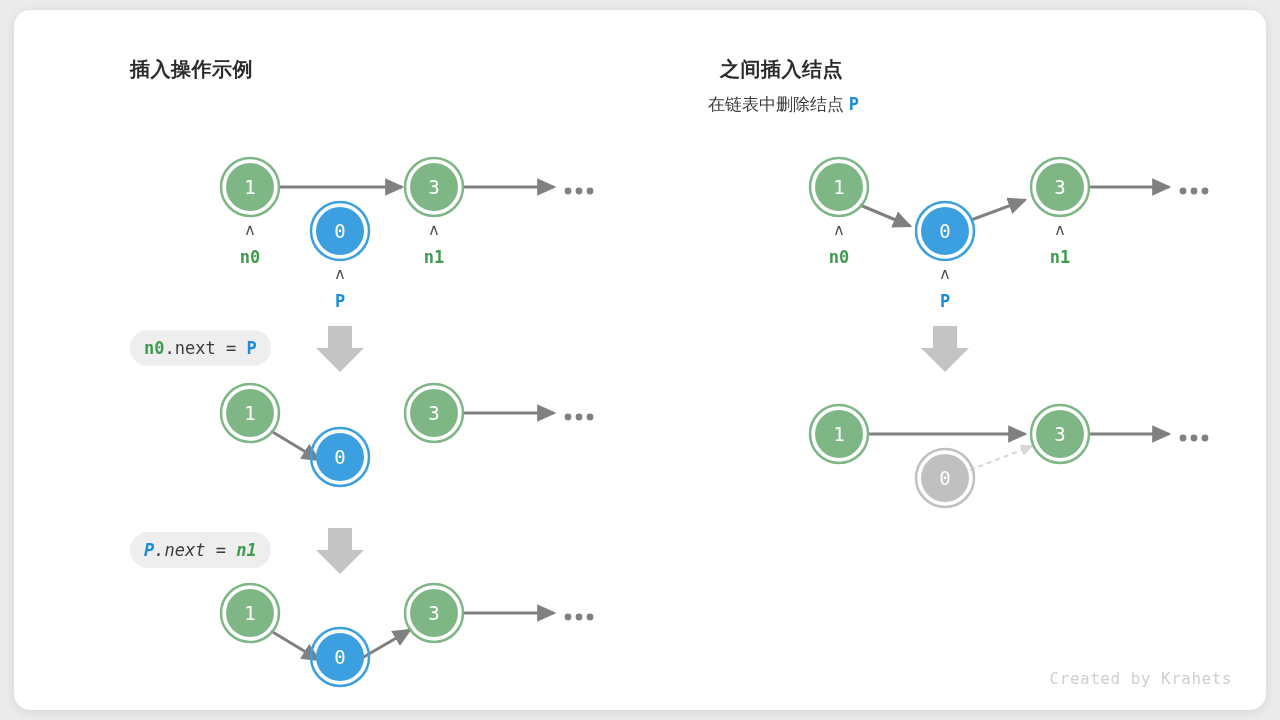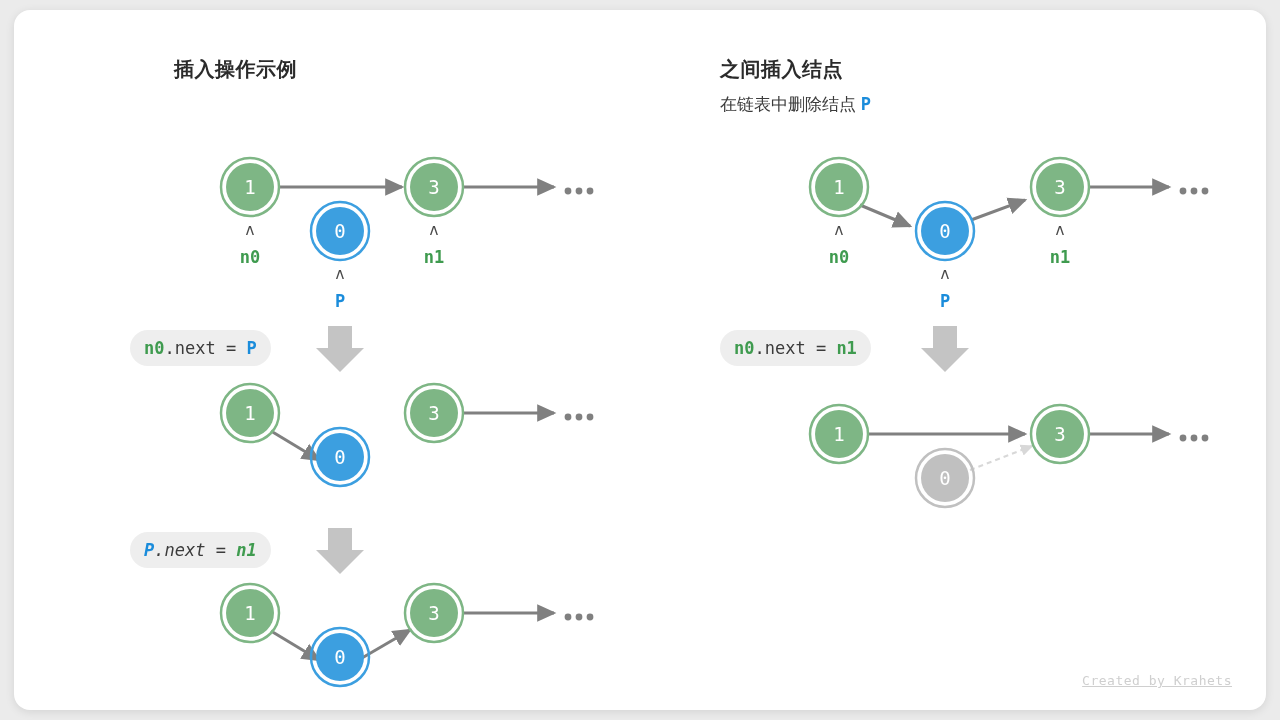--- a/index.html
+++ b/index.html
@@ -64,33 +64,32 @@
   .ptr-label.blue{fill:#1a8cdb;}
   .caret{
     font-family:"DejaVu Sans","Liberation Sans",sans-serif;
     font-size:15px;fill:#4a4a4a;
     text-anchor:middle;dominant-baseline:central;
   }
   .credit{
     position:absolute;
     right:34px;bottom:22px;
     font-family:"DejaVu Sans Mono","Liberation Mono",monospace;
-    font-size:13px;
+    font-size:16px;
     color:#cfcfcf;
     letter-spacing:0.5px;
-    text-decoration:underline;
   }
 </style>
 </head>
 <body>
 
 <div id="card">
 
   <div class="panel" id="panel-insert">
-    <div class="panel-title" style="left:116px;top:46px;margin-left:44px;">插入操作示例</div>
+    <div class="panel-title" style="left:116px;top:46px;">插入操作示例</div>
 
     <div class="code-box" style="left:116px;top:320px;"><span class="mono tok-green">n0</span><span class="tok-dark">.next = </span><span class="mono tok-blue">P</span></div>
     <div class="code-box" style="left:116px;top:522px;font-style:italic;"><span class="mono tok-blue">P</span><span class="tok-dark">.next = </span><span class="mono tok-green">n1</span></div>
 
     <svg class="stage" width="626" height="700">
       <defs>
         <marker id="ah-gray" markerWidth="7" markerHeight="7" refX="5.6" refY="3.5" orient="auto">
           <path d="M0,0.6 L6.4,3.5 L0,6.4 z" fill="#808080"></path>
         </marker>
         <marker id="ah-dash" markerWidth="7" markerHeight="7" refX="5.6" refY="3.5" orient="auto">
@@ -190,23 +189,22 @@
           <circle cx="554" cy="607" r="3.4" fill="#808080"></circle>
           <circle cx="565" cy="607" r="3.4" fill="#808080"></circle>
           <circle cx="576" cy="607" r="3.4" fill="#808080"></circle>
         </g>
       </g>
     </svg>
   </div>
 
   <div class="panel" id="panel-delete">
     <div class="panel-title" style="left:80px;top:46px;">之间插入结点</div>
-    <div class="panel-subtitle" style="left:80px;top:83px;"><span class="tok-dark">在链表中删除结点 </span><span class="mono tok-blue">P</span></div>
-
-    <div class="code-box" style="left:80px;top:320px;"><span class="mono tok-green">n0</span><span class="tok-dark">.next = </span><span class="mono tok-green">n1</span></div>
+    <div class="panel-subtitle" style="left:68px;top:83px;"><span class="tok-dark">在链表中删除结点 </span><span class="mono tok-blue">P</span></div>
+
 
     <svg class="stage" width="626" height="700">
 
       <g>
         <line x1="220" y1="195" x2="270" y2="216" stroke="#808080" stroke-width="3" marker-end="url(#ah-gray)"></line>
         <line x1="331" y1="210" x2="385" y2="190" stroke="#808080" stroke-width="3" marker-end="url(#ah-gray)"></line>
         <line x1="449" y1="177" x2="529" y2="177" stroke="#808080" stroke-width="3" marker-end="url(#ah-gray)"></line>
 
         <g>
           <circle cx="199" cy="177" r="29" fill="none" stroke="#7EB685" stroke-width="2.5"></circle>

